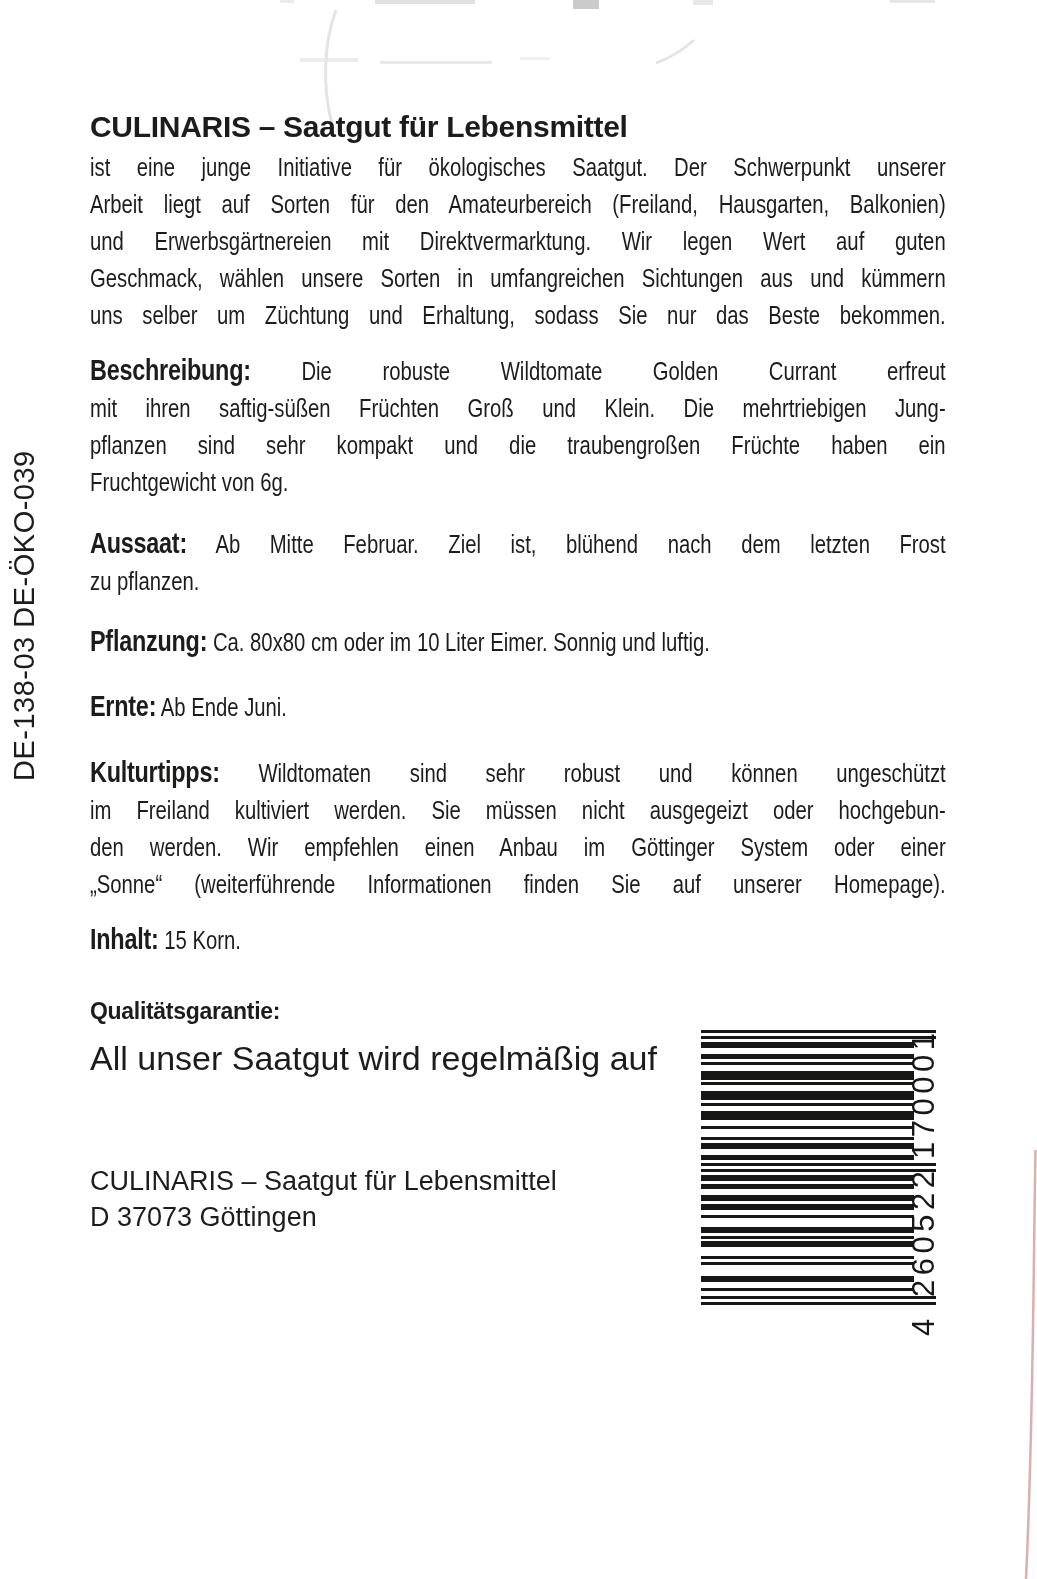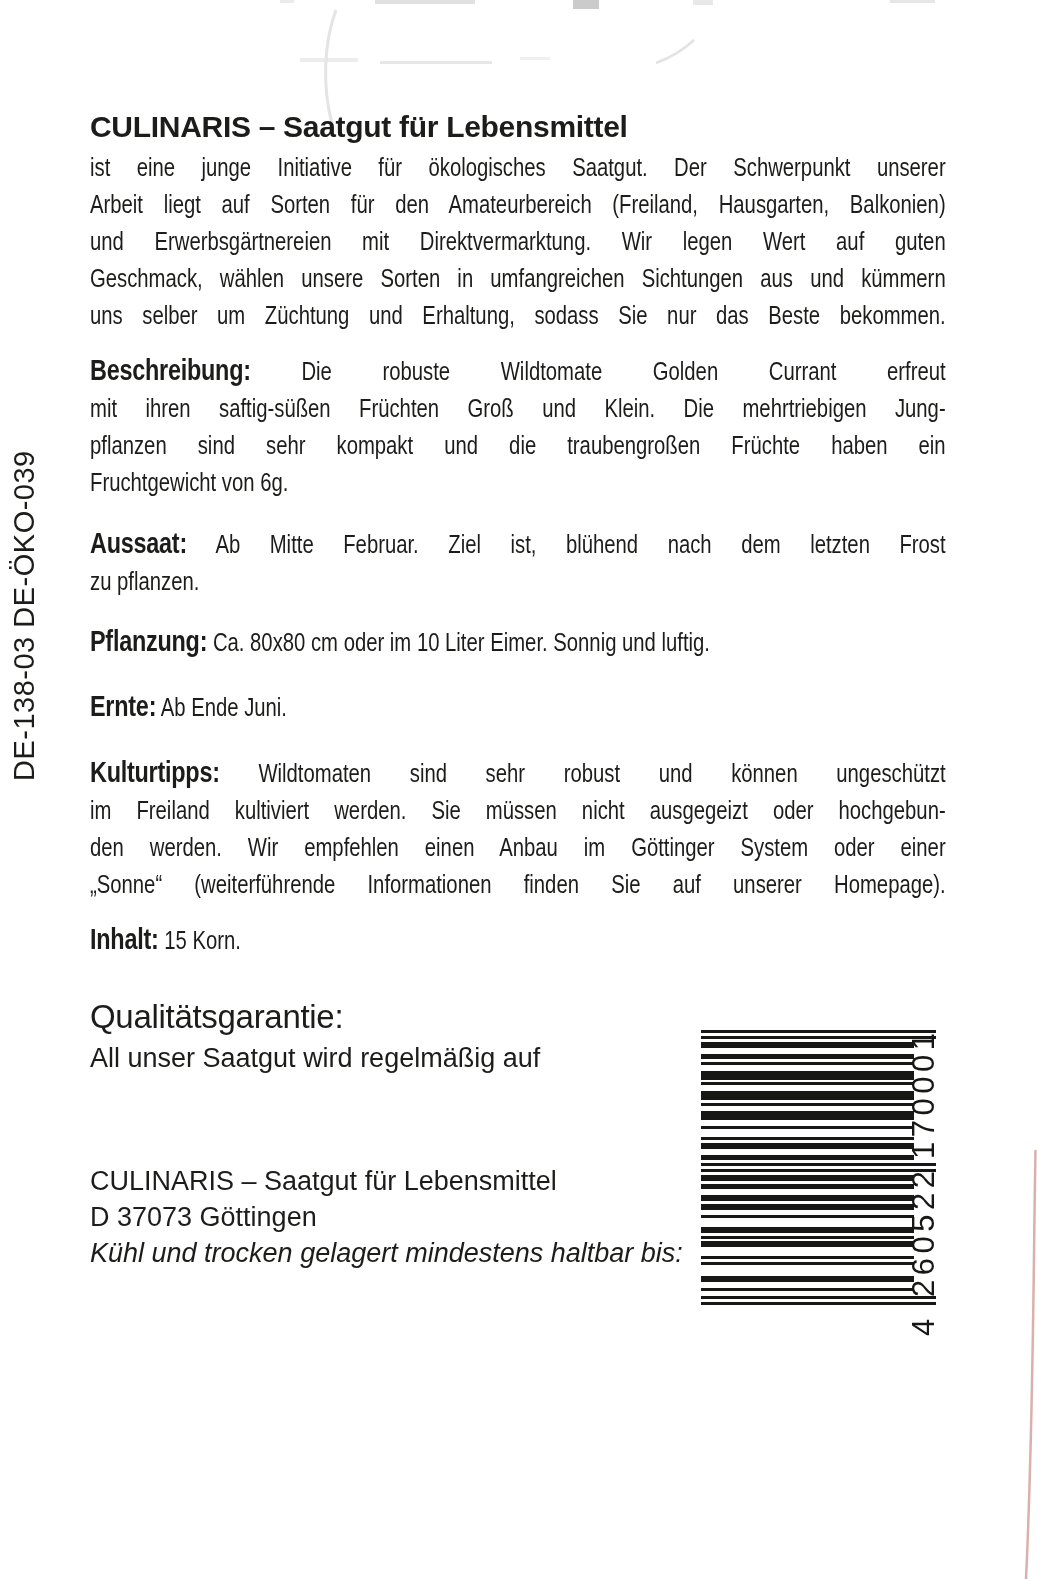--- a/index.html
+++ b/index.html
@@ -7,23 +7,23 @@
     position:relative;width:1037px;height:1579px;background:#ffffff;
     font-family:"Liberation Sans",sans-serif;color:#1c1c1a;overflow:hidden;
   }
   
   .copy{position:absolute;left:90px;width:1097px;transform:scaleX(0.78);transform-origin:0 0;}
   .line{font-size:26px;line-height:37px;}
   .jl{text-align:justify;text-align-last:justify;}
   .h{font-weight:bold;font-size:30px;letter-spacing:-0.3px;}
   
   .title{position:absolute;left:90px;top:110px;font-size:30px;font-weight:bold;letter-spacing:-0.3px;}
-  .qhead{position:absolute;left:90px;top:998px;font-size:33px;font-weight:normal;letter-spacing:-0.3px;}
+  .qhead{position:absolute;left:90px;top:998px;font-size:23px;font-weight:bold;letter-spacing:-0.3px;}
   .qpara{position:absolute;left:90px;top:1041px;width:600px;}
-  .qpara .line{font-size:27px;line-height:34px;}
+  .qpara .line{font-size:34px;line-height:34px;}
   .addr{position:absolute;left:90px;top:1163px;width:620px;}
   .addr .line{font-size:27px;line-height:36px;}
   .it{font-style:italic;}
   
   .side-code{
     position:absolute;left:8px;top:781px;font-size:29px;letter-spacing:0.5px;
     white-space:nowrap;transform:rotate(-90deg);transform-origin:0 0;
   }
   
   #barcode{position:absolute;left:701px;top:1305px;width:277px;height:245px;
@@ -103,21 +103,20 @@
   </div>
 
   <div class="qhead">Qualitätsgarantie:</div>
   <div class="qpara">
     <div class="line">All unser Saatgut wird regelmäßig auf</div>
   </div>
 
   <div class="addr">
     <div class="line">CULINARIS – Saatgut für Lebensmittel</div>
     <div class="line">D 37073 Göttingen</div>
-    <div class="line it">Kühl und trocken gelagert mindestens haltbar bis:</div>
   </div>
 
   <div id="barcode">
     <div id="bc-bars">
         <div class="bc-m on guard"></div>
         <div class="bc-m"></div>
         <div class="bc-m on guard"></div>
         <div class="bc-m"></div>
         <div class="bc-m"></div>
         <div class="bc-m on"></div>

